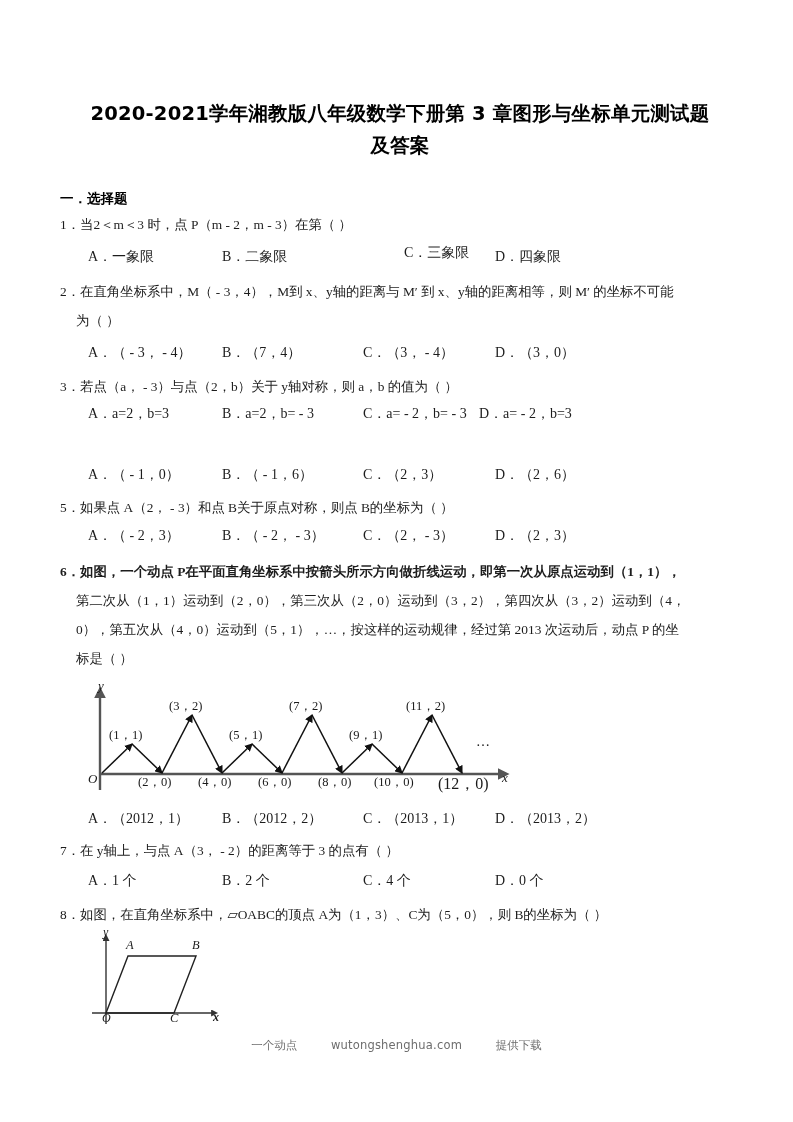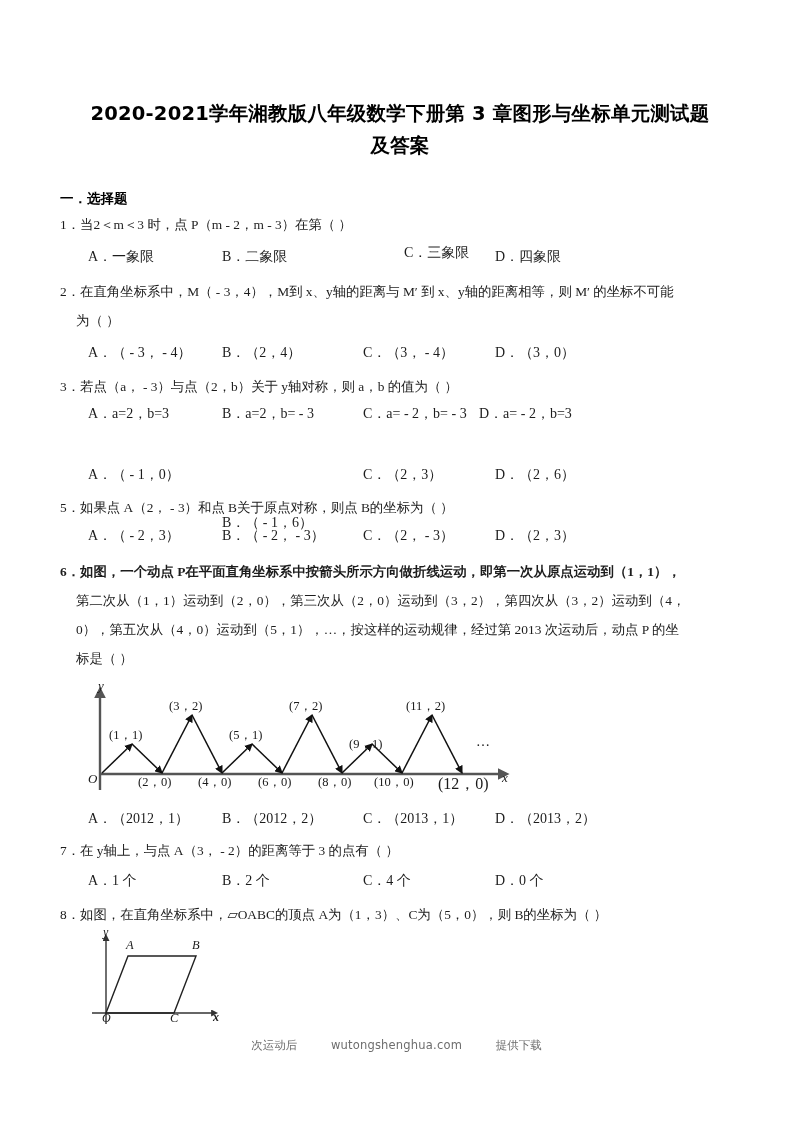--- a/index.html
+++ b/index.html
@@ -98,32 +98,32 @@
 
   <div class="qline" style="left:60px; top:215px;">1．当2＜m＜3 时，点 P（m - 2，m - 3）在第（       ）</div>
   <div class="opt" style="left:88px; top:248px;">A．一象限</div>
   <div class="opt" style="left:222px; top:248px;">B．二象限</div>
   <div class="opt" style="left:363px; top:244px;margin-left:41px;">C．三象限</div>
   <div class="opt" style="left:495px; top:248px;">D．四象限</div>
 
   <div class="qline" style="left:60px; top:282px;">2．在直角坐标系中，M（ - 3，4），M到 x、y轴的距离与 M′ 到 x、y轴的距离相等，则 M′ 的坐标不可能</div>
   <div class="qline" style="left:76px; top:311px;">为（    ）</div>
   <div class="opt" style="left:88px; top:344px;">A．（ - 3， - 4）</div>
-  <div class="opt" style="left:222px; top:344px;">B．（2，4）</div>
+  <div class="opt" style="left:222px; top:344px;">B．（7，4）</div>
   <div class="opt" style="left:363px; top:344px;">C．（3， - 4）</div>
   <div class="opt" style="left:495px; top:344px;">D．（3，0）</div>
 
   <div class="qline" style="left:60px; top:377px;">3．若点（a， - 3）与点（2，b）关于 y轴对称，则 a，b 的值为（     ）</div>
   <div class="opt" style="left:88px; top:405px;">A．a=2，b=3</div>
   <div class="opt" style="left:222px; top:405px;">B．a=2，b= - 3</div>
   <div class="opt" style="left:363px; top:405px;">C．a= - 2，b= - 3</div>
   <div class="opt" style="left:479px; top:405px;">D．a= - 2，b=3</div>
 
   <div class="opt" style="left:88px; top:466px;">A．（ - 1，0）</div>
-  <div class="opt" style="left:222px; top:466px;margin-top:48px;">B．（ - 1，6）</div>
+  <div class="opt" style="left:222px; top:466px;">B．（ - 1，6）</div>
   <div class="opt" style="left:363px; top:466px;">C．（2，3）</div>
   <div class="opt" style="left:495px; top:466px;">D．（2，6）</div>
 
   <div class="qline" style="left:60px; top:498px;">5．如果点 A（2， - 3）和点 B关于原点对称，则点 B的坐标为（      ）</div>
   <div class="opt" style="left:88px; top:527px;">A．（ - 2，3）</div>
   <div class="opt" style="left:222px; top:527px;">B．（ - 2， - 3）</div>
   <div class="opt" style="left:363px; top:527px;">C．（2， - 3）</div>
   <div class="opt" style="left:495px; top:527px;">D．（2，3）</div>
 
   <div class="qline" style="left:60px; top:562px;font-weight:bold;">6．如图，一个动点 P在平面直角坐标系中按箭头所示方向做折线运动，即第一次从原点运动到（1，1），</div>
@@ -165,21 +165,21 @@
     <div style="position:absolute; left:12px; top:-4px; font-style:italic; font-size:13px;">y</div>
     <div style="position:absolute; left:416px; top:88px; font-style:italic; font-size:13px;">x</div>
     <div style="position:absolute; left:2px; top:89px; font-style:italic; font-size:13px;">O</div>
     <div style="position:absolute; left:390px; top:52px; font-size:14px; letter-spacing:1px;">…</div>
 
     
     <div style="position:absolute; left:23px;  top:45px; font-size:12.5px;">(1，1)</div>
     <div style="position:absolute; left:83px;  top:16px; font-size:12.5px;">(3，2)</div>
     <div style="position:absolute; left:143px; top:45px; font-size:12.5px;">(5，1)</div>
     <div style="position:absolute; left:203px; top:16px; font-size:12.5px;">(7，2)</div>
-    <div style="position:absolute; left:263px; top:54px; font-size:12.5px;">(9，1)</div>
+    <div style="position:absolute; left:263px; top:45px; font-size:12.5px;">(9，1)</div>
     <div style="position:absolute; left:320px; top:16px; font-size:12.5px;">(11，2)</div>
 
     
     <div style="position:absolute; left:52px;  top:92px; font-size:12.5px;">(2，0)</div>
     <div style="position:absolute; left:112px; top:92px; font-size:12.5px;">(4，0)</div>
     <div style="position:absolute; left:172px; top:92px; font-size:12.5px;">(6，0)</div>
     <div style="position:absolute; left:232px; top:92px; font-size:12.5px;">(8，0)</div>
     <div style="position:absolute; left:288px; top:92px; font-size:12.5px;">(10，0)</div>
     <div style="position:absolute; left:352px; top:92px; font-size:16px;">(12，0)</div>
   </div>
@@ -212,18 +212,18 @@
     </svg>
     <div style="position:absolute; left:15px; top:-3px; font-style:italic; font-size:12px;">y</div>
     <div style="position:absolute; left:125px; top:82px; font-style:italic; font-size:12px; font-weight:bold;">x</div>
     <div style="position:absolute; left:14px; top:83px; font-style:italic; font-size:12px;">O</div>
     <div style="position:absolute; left:38px; top:10px; font-style:italic; font-size:12.5px;">A</div>
     <div style="position:absolute; left:104px; top:10px; font-style:italic; font-size:12.5px;">B</div>
     <div style="position:absolute; left:82px; top:83px; font-style:italic; font-size:12.5px;">C</div>
   </div>
 
   <div class="footer">
-    <span class="f1">次运动后</span>
+    <span class="f1">一个动点</span>
     <span class="f2">wutongshenghua.com</span>
     <span class="f3">提供下载</span>
   </div>
 
 </div>
 
 </body></html>

